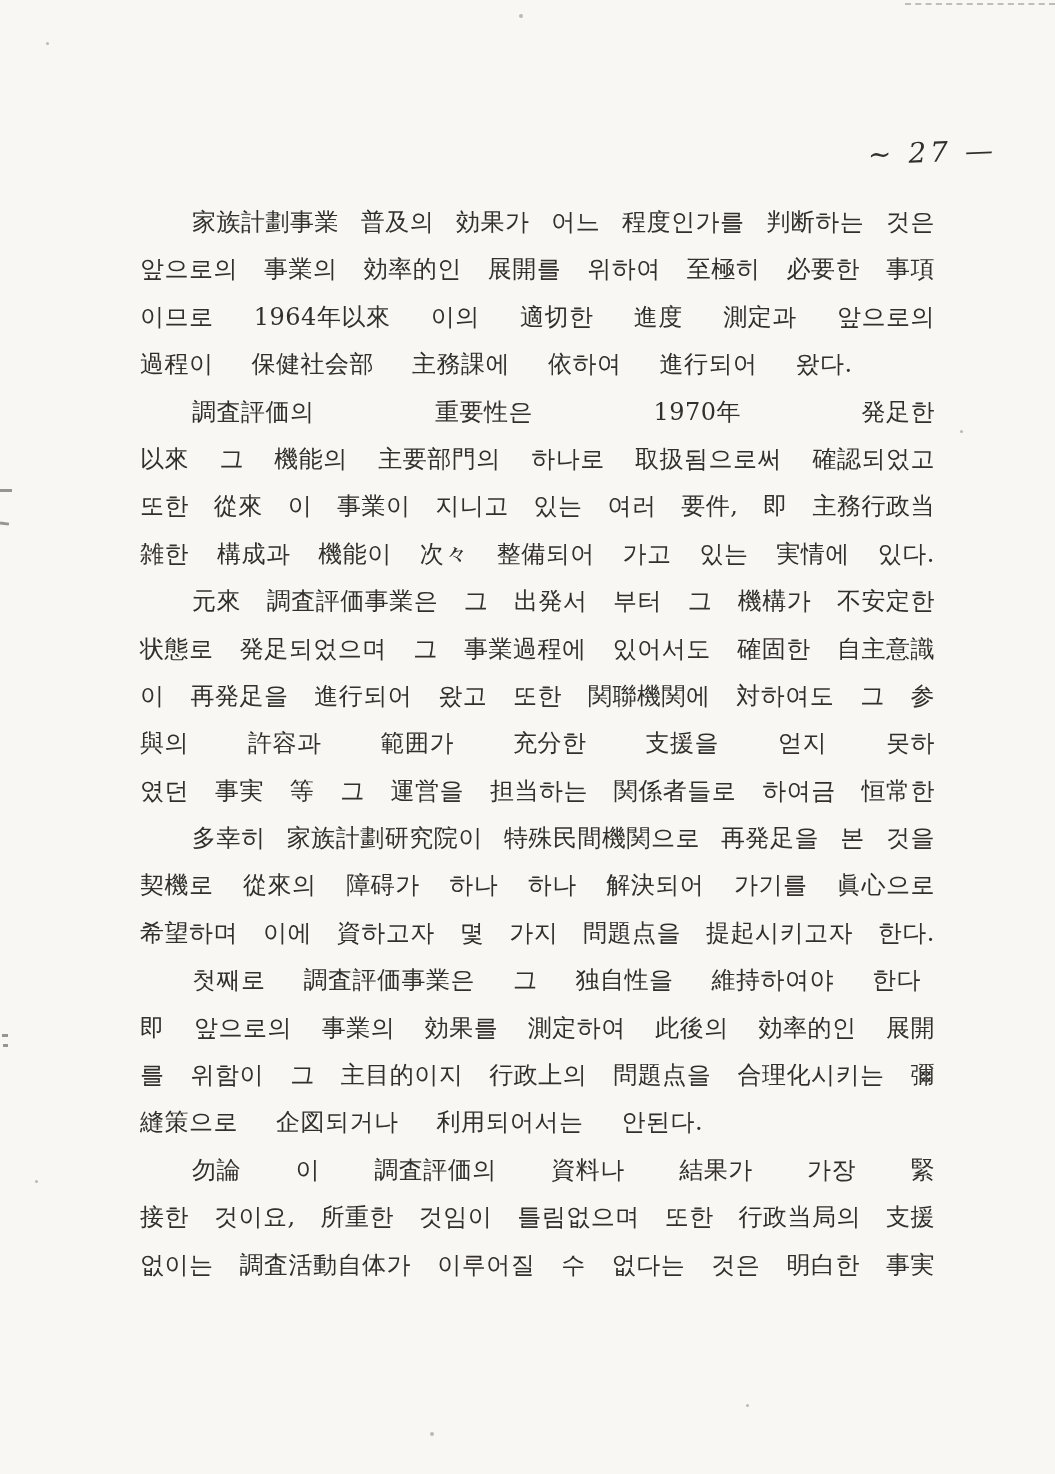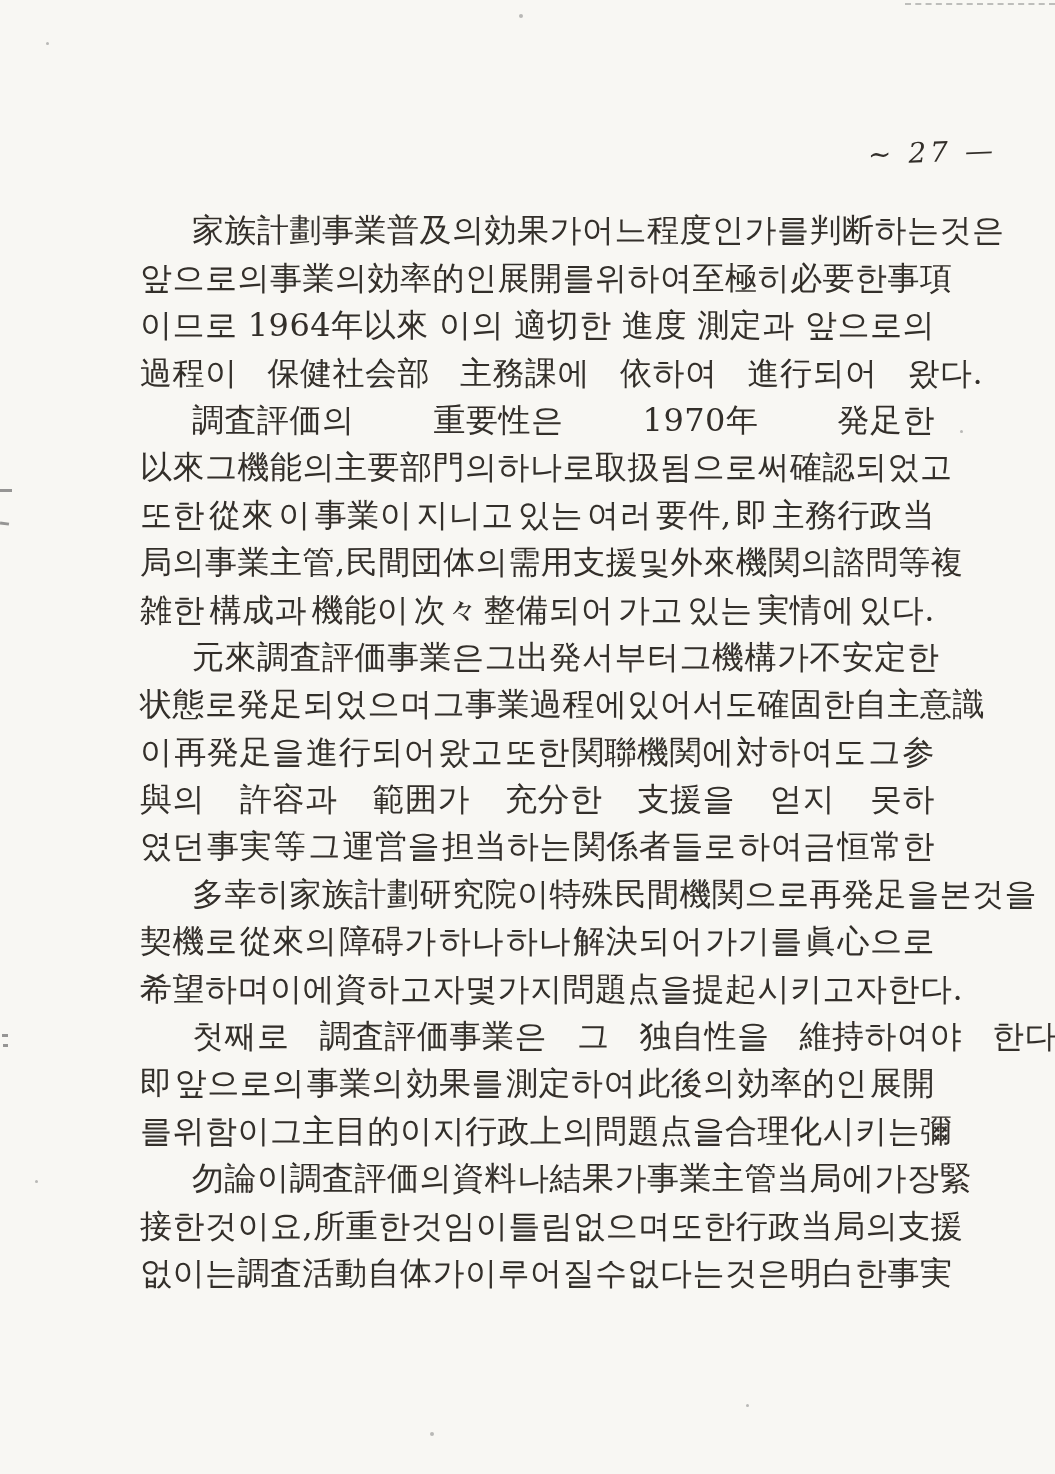--- a/index.html
+++ b/index.html
@@ -23,27 +23,27 @@
     white-space: nowrap;
   }
   .doc-body {
     position: absolute;
     left: 140px; top: 206px;
     width: 795px;
   }
   .line {
     height: 47.4px;
     display: flex;
-    align-items: flex-end;
-    font-size: 32px;
+    align-items: flex-start;
+    font-size: 24px;
     letter-spacing: 0.5px;
     white-space: nowrap;
   }
   .line.fill { justify-content: space-between; }
-  .line:not(.fill) { justify-content: flex-start; gap: 30px; }
+  .line:not(.fill) { justify-content: flex-start; gap: 38px; }
   .line.indent { padding-left: 52px; }
   .artifact-topline {
     position: absolute;
     top: 3px; right: 0; width: 150px; height: 0;
     border-top: 2px dashed rgba(120,120,120,0.45);
   }
   .margin-mark {
     position: absolute;
     background: rgba(70,70,70,0.55);
   }
@@ -124,30 +124,20 @@
         <span>이</span>
         <span>事業이</span>
         <span>지니고</span>
         <span>있는</span>
         <span>여러</span>
         <span>要件,</span>
         <span>即</span>
         <span>主務行政当</span>
       </div>
       <div class="line fill">
-        <span>局의</span>
-        <span>事業主管,</span>
-        <span>民間団体의</span>
-        <span>需用支援</span>
-        <span>및</span>
-        <span>外來機関의</span>
-        <span>諮問等</span>
-        <span>複</span>
-      </div>
-      <div class="line fill">
         <span>雑한</span>
         <span>構成과</span>
         <span>機能이</span>
         <span>次々</span>
         <span>整備되어</span>
         <span>가고</span>
         <span>있는</span>
         <span>実情에</span>
         <span>있다.</span>
       </div>
@@ -250,27 +240,32 @@
       <div class="line fill">
         <span>를</span>
         <span>위함이</span>
         <span>그</span>
         <span>主目的이지</span>
         <span>行政上의</span>
         <span>問題点을</span>
         <span>合理化시키는</span>
         <span>彌</span>
       </div>
+      <div class="line">
+        <span>縫策으로</span>
+        <span>企図되거나</span>
+        <span>利用되어서는</span>
+        <span>안된다.</span>
+      </div>
       <div class="line indent fill">
         <span>勿論</span>
         <span>이</span>
         <span>調査評価의</span>
         <span>資料나</span>
         <span>結果가</span>
-        <span>事業主管当局에</span>
         <span>가장</span>
         <span>緊</span>
       </div>
       <div class="line fill">
         <span>接한</span>
         <span>것이요,</span>
         <span>所重한</span>
         <span>것임이</span>
         <span>틀림없으며</span>
         <span>또한</span>

